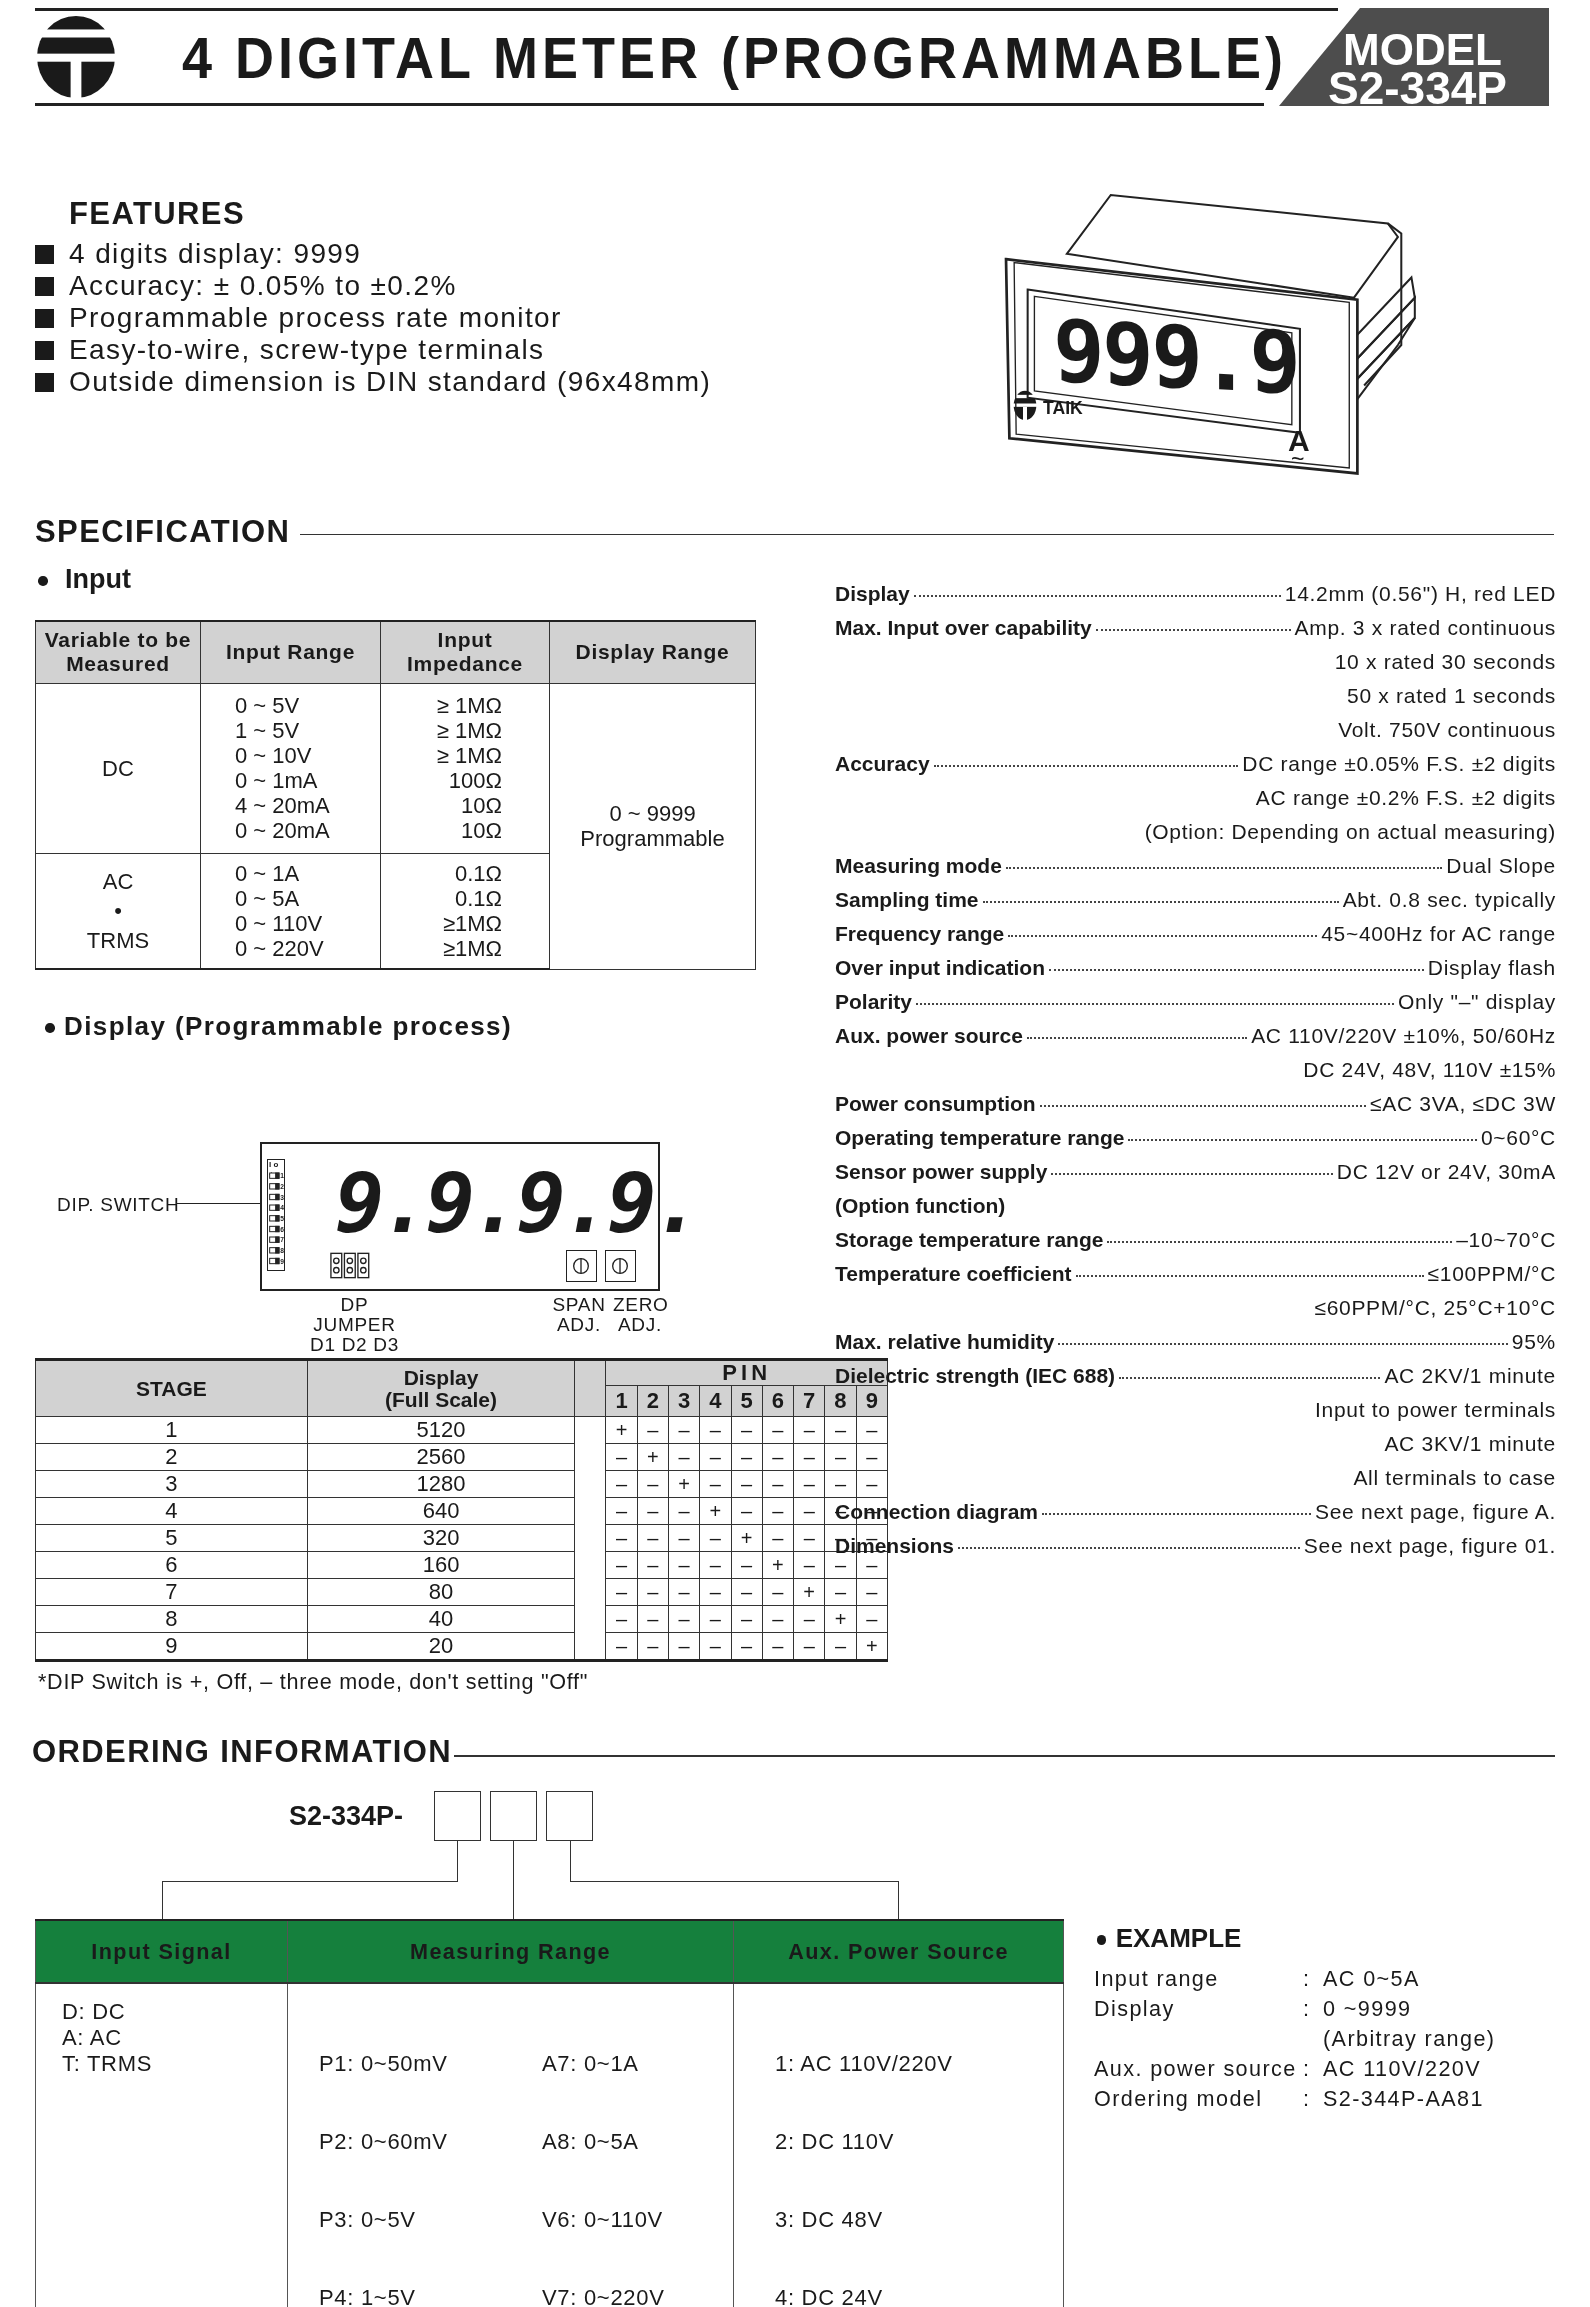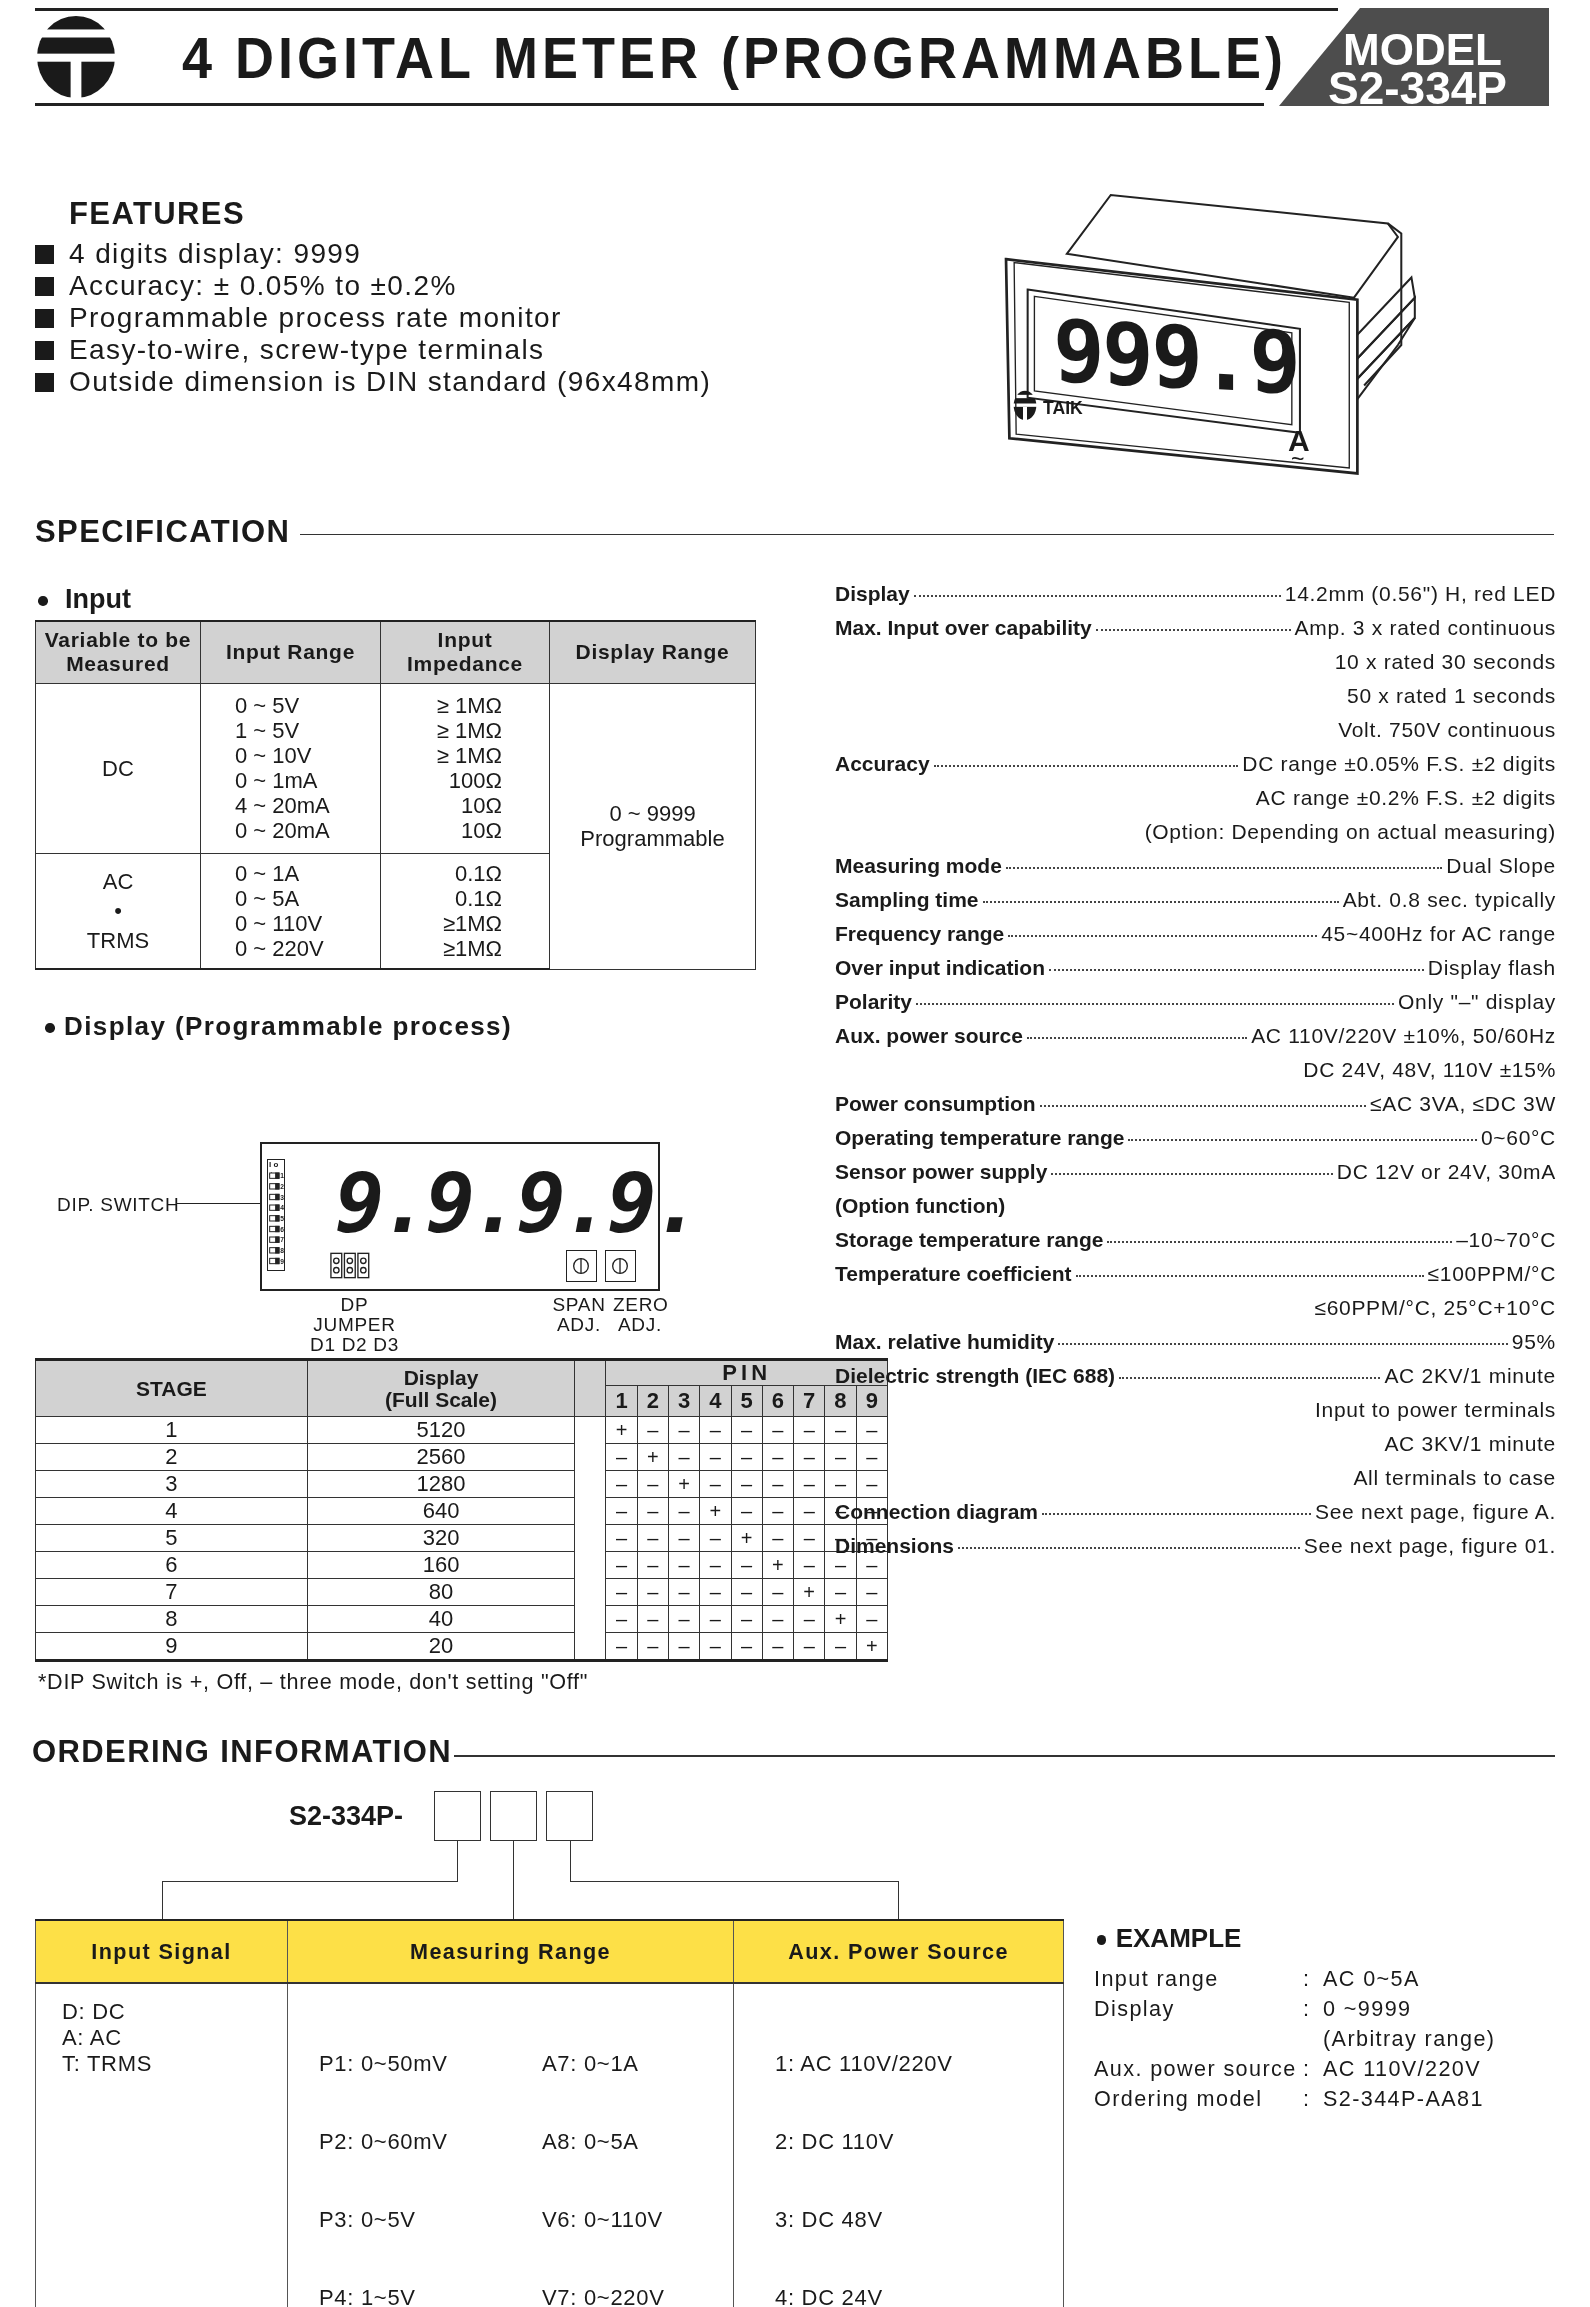--- a/index.html
+++ b/index.html
@@ -67,21 +67,21 @@
   .spec-dots { flex: 1; border-bottom: 2px dotted #444; margin: 0 4px; transform: translateY(-4px); min-width: 13.5px; }
   .spec-val { text-align: right; letter-spacing: 0.7px; }
   .spec-cont { justify-content: flex-end; }
 
   
   .ord-prefix { left: 289px; top: 1801px; font-size: 27px; font-weight: bold; }
   .ord-box { top: 1791px; width: 47px; height: 50px; border: 1.4px solid #333; background: #fff; }
   .conn { background: #333; }
 
   .order-table { left: 35px; top: 1919px; width: 1029px; font-size: 22px; }
-  .order-table th { background: #fde047; font-weight: bold; font-size: 21.6px; letter-spacing: 1.4px; height: 63px; border-left: 0.7px solid #555; border-right: 0.7px solid #555; border-top: 2.7px solid #222; border-bottom: 2.7px solid #333; margin-left: 8px; }
+  .order-table th { background: #15803d; font-weight: bold; font-size: 21.6px; letter-spacing: 1.4px; height: 63px; border-left: 0.7px solid #555; border-right: 0.7px solid #555; border-top: 2.7px solid #222; border-bottom: 2.7px solid #333; margin-left: 8px; }
   .order-table td { vertical-align: top; border-left: 0.7px solid #555; border-right: 0.7px solid #555; border-bottom: 2.7px solid #222; height: 230px; padding-top: 15px; letter-spacing: 0.7px; }
   .order-table .line { height: 26px; line-height: 26px; white-space: nowrap; }
 
   .example { left: 1094px; top: 1923px; }
   .ex-title { font-size: 26px; font-weight: bold; margin-left: 2.7px; }
   .ex-grid { margin-top: 9.5px; display: grid; grid-template-columns: 209px 20px auto; font-size: 21.6px; letter-spacing: 1.4px; row-gap: 0; }
   .ex-grid div { height: 30px; line-height: 30px; white-space: nowrap; }
 </style>
 </head>
 <body>
@@ -164,21 +164,21 @@
     </g>
   <rect x="15" y="25" width="6" height="22" fill="#fff"></rect>
 </svg>
 <div class="abs" style="left:1043px;top:398px;font-size:17.6px;font-weight:bold;">TAIK</div>
 <div class="abs" style="left:1288px;top:424px;font-size:30px;font-weight:bold;">A</div>
 <div class="abs" style="left:1291px;top:446px;font-size:23px;">~</div>
 
 <div class="abs sec-title" style="left:35px;top:514px;">SPECIFICATION</div>
 <div class="abs sec-rule" style="left:300px;top:534px;width:1254px;height:1.4px;"></div>
 
-<div class="abs sub-title" style="left:38px;top:584px;">
+<div class="abs sub-title" style="left:38px;top:564px;">
   <span class="bullet"></span><span>Input</span>
 </div>
 
 <table class="abs input-table">
   <thead>
     <tr>
       <th style="width:165px;">Variable to be Measured</th>
       <th style="width:180px;">Input Range</th>
       <th style="width:169px;">Input Impedance</th>
       <th>Display Range</th>

